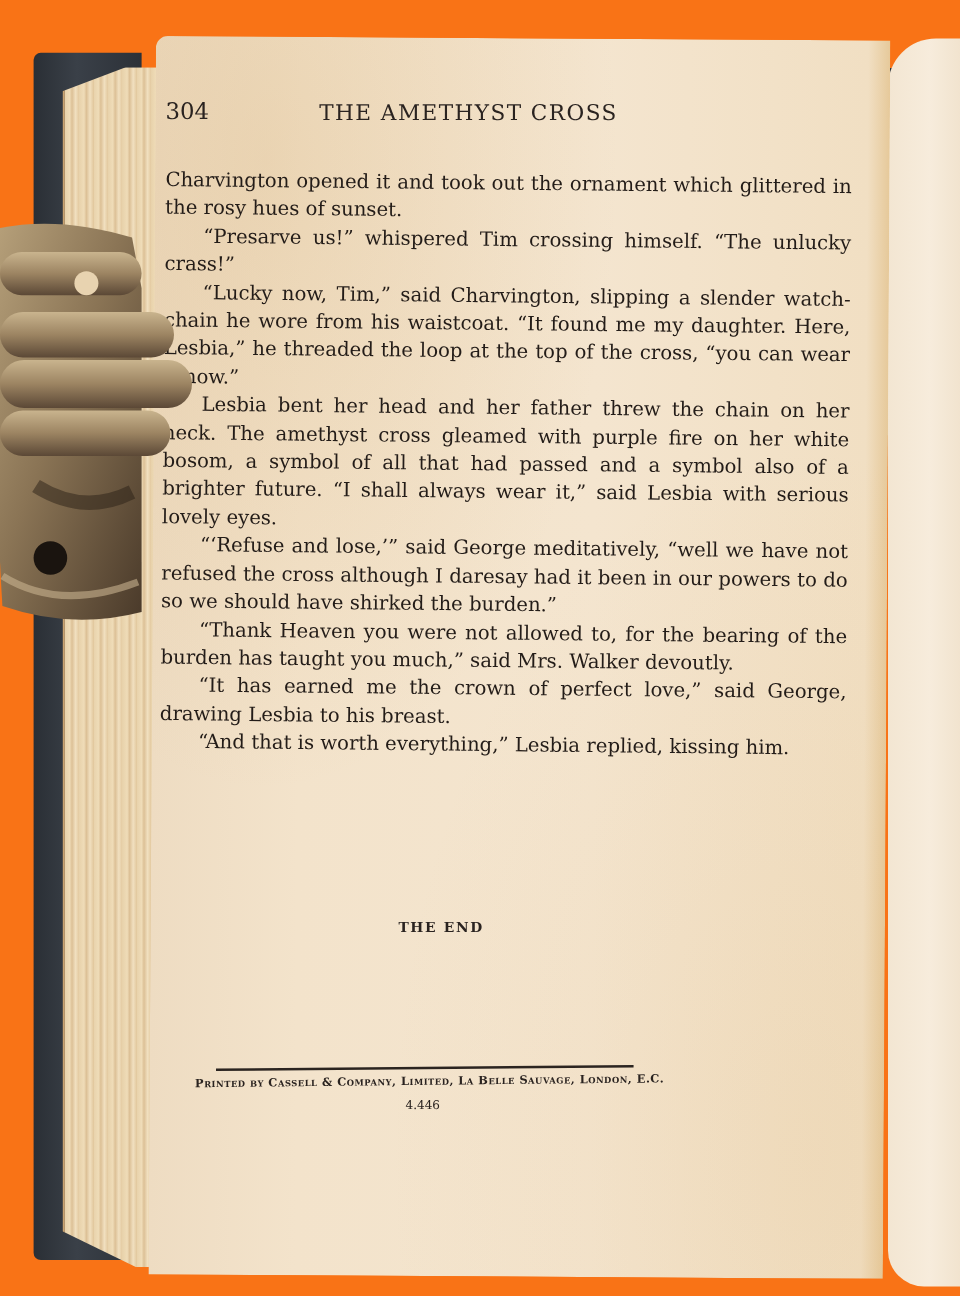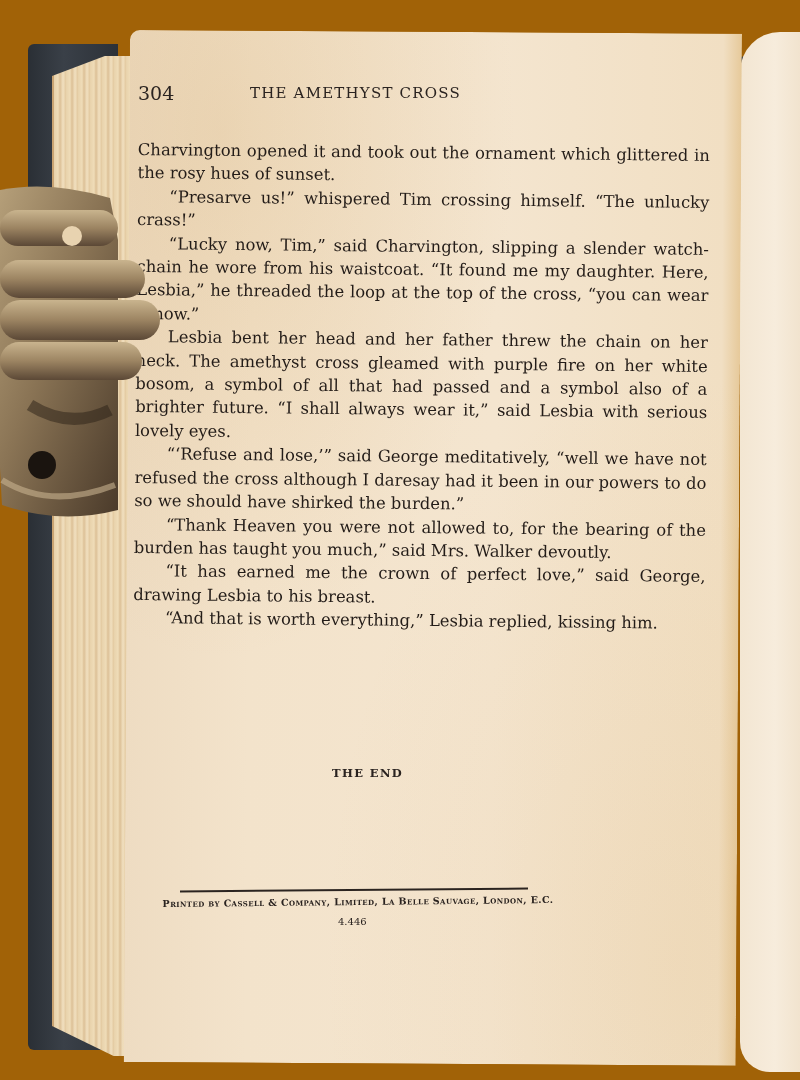--- a/index.html
+++ b/index.html
@@ -1,21 +1,21 @@
 <!DOCTYPE html>
 <html><head>
   <meta charset="utf-8">
   <style>
     html, body {
       margin: 0; padding: 0;
       width: 800px; height: 1080px;
       background: #050505;
       overflow: hidden;
     }
-    .scene { position: relative; width: 800px; height: 1080px; background: #a16207; }
+    .scene { position: relative; width: 800px; height: 1080px; background: #f97316; }
 
     
     .cover {
       position: absolute; left: 28px; top: 44px; width: 90px; height: 1006px;
       background: linear-gradient(90deg, #2a2f35 0%, #3a4048 40%, #2c3138 100%);
       border-radius: 6px 0 0 6px;
     }
     .cover-top {
       position: absolute; left: 100px; top: 60px; width: 660px; height: 12px;
       background: #2a3036;
@@ -55,22 +55,22 @@
       position: absolute; left: -10px; top: 180px; width: 175px; height: 340px;
     }
 
     
     .running-head {
       position: absolute; left: 138px; top: 82px; width: 470px;
       font-family: "DejaVu Serif", serif; color: #2a2320;
     }
     .folio { position: absolute; left: 0; top: 0; font-size: 19px; }
     .title {
-      position: absolute; left: 112px; top: 2px;
-      font-size: 15px; letter-spacing: 1.2px;
+      position: absolute; left: 128px; top: 2px;
+      font-size: 18px; letter-spacing: 1.2px;
     }
     .text {
       position: absolute; left: 138px; top: 138px; width: 572px;
       font-family: "DejaVu Serif", serif; font-size: 16.4px;
       line-height: 23.4px; color: #231c18;
       text-align: justify;
       transform: rotate(0.6deg); transform-origin: left top;
     }
     .text p { margin: 0; text-indent: 0; }
     .text p.indent { text-indent: 32px; }

